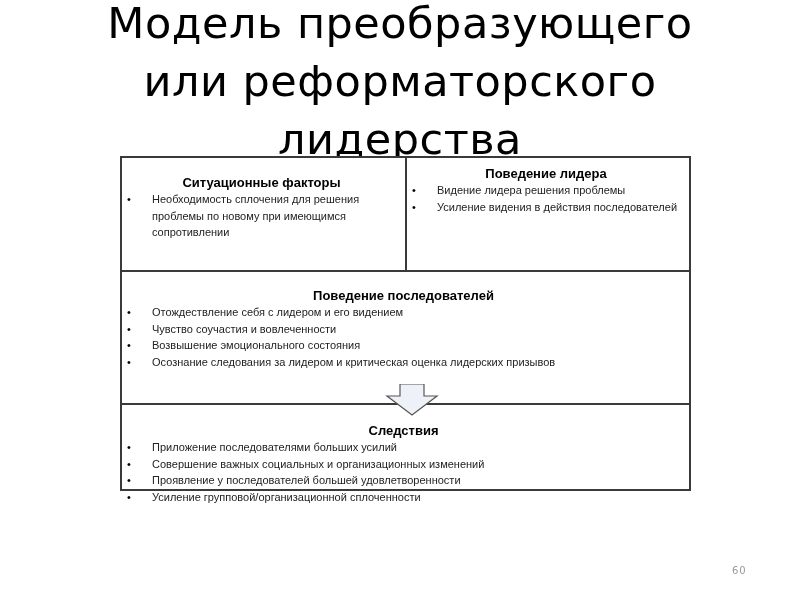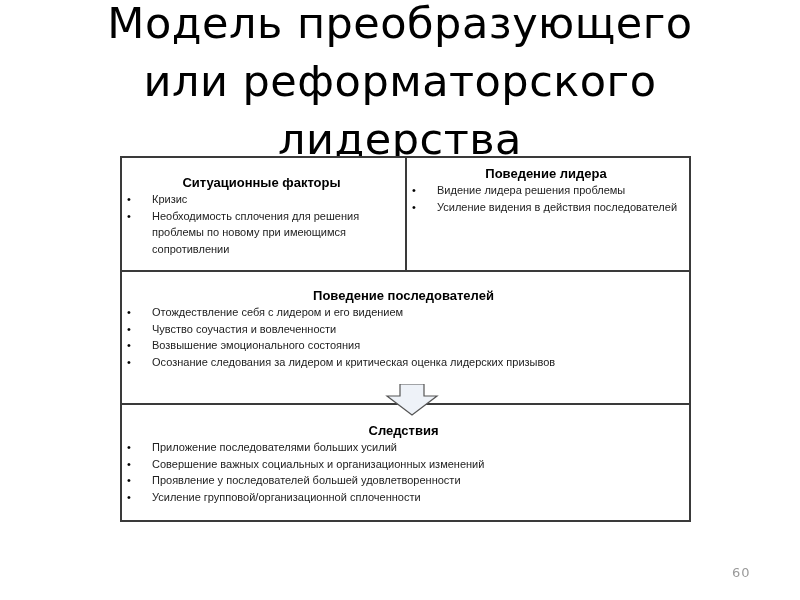--- a/index.html
+++ b/index.html
@@ -67,55 +67,54 @@
     }
     #box-leader {
       left: 405px; top: 156px; width: 286px; height: 116px;
       padding: 7px 6px 0 2px;
     }
     #box-followers {
       left: 120px; top: 270px; width: 571px; height: 144px;
       padding: 15px 6px 10px 2px;
     }
     #box-consequences {
-      left: 120px; top: 403px; width: 571px; height: 119px;
+      left: 120px; top: 403px; width: 571px; height: 88px;
       padding: 17px 6px 0 2px;
     }
     #box-followers ul.bullets li,
     #box-consequences ul.bullets li { line-height: 16.5px; }
     .arrow {
       position: absolute;
       left: 377px;
       top: 384px;
       width: 70px;
       height: 34px;
     }
     .page-number {
       position: absolute;
       left: 732px;
       top: 565px;
       font-family: "DejaVu Sans", sans-serif;
-      font-size: 13px;
+      font-size: 10px;
       color: #9a9a9a;
       letter-spacing: 1px;
     }
   </style>
 </head>
 <body>
 
 <div class="slide-title">
   <div>Модель преобразующего</div>
   <div>или реформаторского</div>
   <div>лидерства</div>
 </div>
 
 <div class="box" id="box-situational">
   <div class="box-title">Ситуационные факторы</div>
   <ul class="bullets">
-    <li>Кризис</li>
     <li>Необходимость сплочения для решения проблемы по новому при имеющимся сопротивлении</li>
   </ul>
 </div>
 
 <div class="box" id="box-leader">
   <div class="box-title">Поведение лидера</div>
   <ul class="bullets">
     <li>Видение лидера решения проблемы</li>
     <li>Усиление видения в действия последователей</li>
   </ul>

